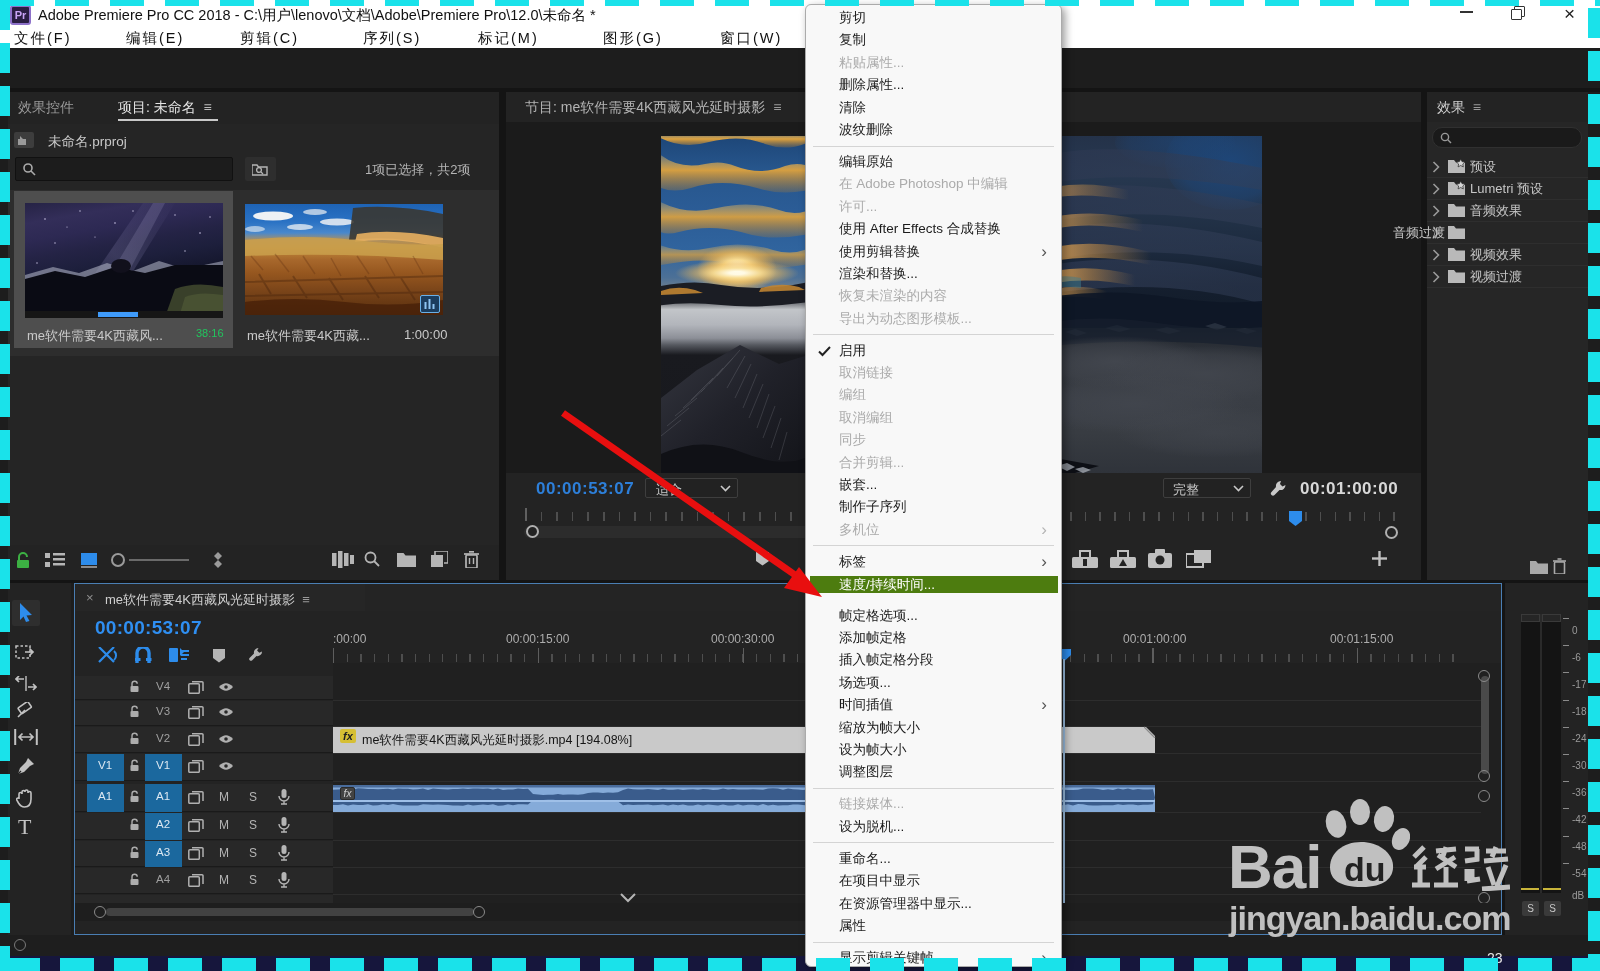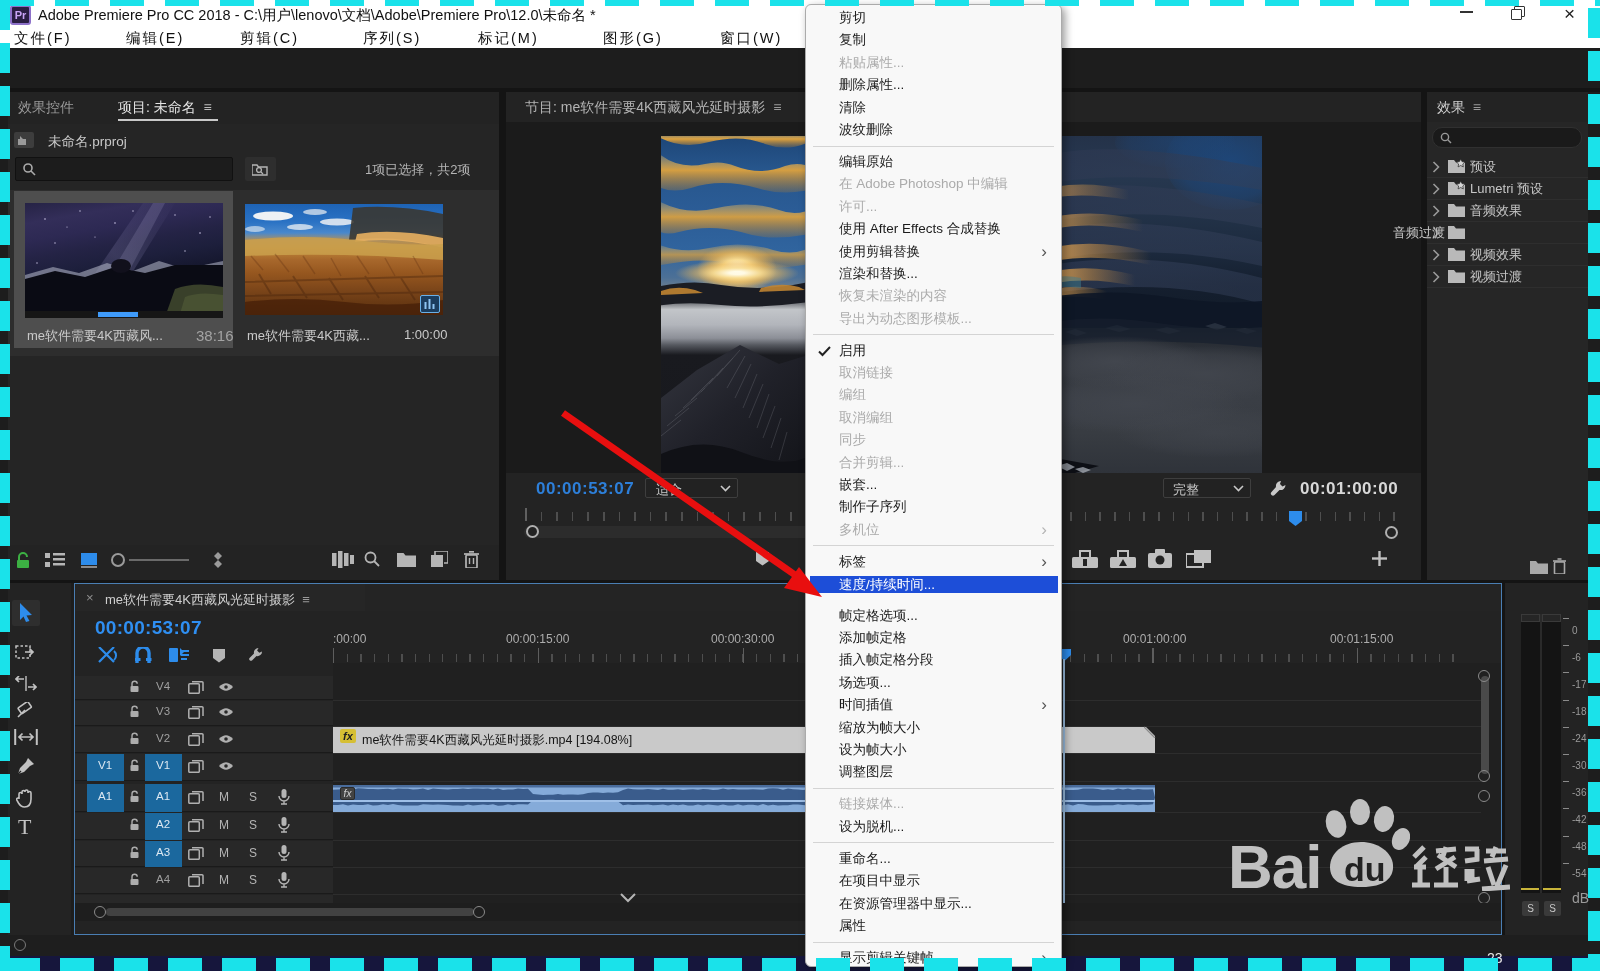--- a/index.html
+++ b/index.html
@@ -8,21 +8,21 @@
 .dashv{background:repeating-linear-gradient(to bottom,#1ae2ea 0 30px,transparent 30px 43px);}
 .dashh{background:repeating-linear-gradient(to right,#1ae2ea 0 34px,transparent 34px 55px);}
 
 #cmenu{position:absolute;left:805px;top:4px;width:257px;height:963px;background:#f8f8f8;border:1px solid #ababab;border-radius:6px;box-shadow:3px 3px 8px rgba(0,0,0,.4);padding-top:2px;}
 .mi{position:relative;height:22.4px;line-height:22.4px;font-size:13.5px;color:#1b1b1b;padding-left:33px;white-space:nowrap;}
 .mi.dis{color:#ababab;}
 .msep{height:1px;background:#d4d4d4;margin:4.3px 7px;}
 .mi .arr{position:absolute;right:14px;top:0;font-size:17px;color:#555;}
 .mi.dis .arr{color:#b5b5b5;}
 .mi .chk{position:absolute;left:12px;top:6px;}
-.mi.hl{background:#1d4ed8;color:#fff;margin:0 3px 0 4px;padding-left:29px;height:17px;line-height:17px;margin-top:2.5px;margin-bottom:12px;}
+.mi.hl{background:#4d7c0f;color:#fff;margin:0 3px 0 4px;padding-left:29px;height:17px;line-height:17px;margin-top:2.5px;margin-bottom:12px;}
 </style></head>
 <body>
 <div id="stage">
 
 <div class="abs" id="titlebar" style="left:0;top:0;width:1600px;height:48px;background:#fff;"></div>
 <div class="abs" style="left:10px;top:5px;width:21px;height:20px;background:#2a1e42;border:2px solid #8d71c9;border-radius:3px;color:#c9a4f5;font-size:11px;font-weight:bold;line-height:16px;text-align:center;">Pr</div>
 <div class="abs" style="left:38px;top:6px;font-size:14.5px;color:#111;white-space:nowrap;">Adobe Premiere Pro CC 2018 - C:\用户\lenovo\文档\Adobe\Premiere Pro\12.0\未命名 *</div>
 <div class="abs" style="left:1460px;top:11px;width:13px;height:2px;background:#333;"></div>
 <div class="abs" style="left:1514px;top:6px;width:11px;height:11px;border:1.5px solid #333;border-radius:1px;"></div>
 <div class="abs" style="left:1511px;top:9px;width:11px;height:11px;border:1.5px solid #333;background:#fff;border-radius:1px;"></div>
@@ -96,21 +96,21 @@
         </g>
 <path d="M0 72 L28 64 L54 70 L82 60 L108 68 L134 58 L160 66 L198 58 V76 L0 80 z" fill="#b8bccc" opacity=".55"></path>
 <path d="M0 76 L30 68 L60 74 L90 64 L120 70 L150 62 L198 62 V114 H0 z" fill="#0a0b14"></path>
 <path d="M150 86 Q170 78 198 84 V114 H140 z" fill="#39402a"></path>
 <path d="M160 94 q14 -6 38 -2 v22 h-44 z" fill="#4c5534" opacity=".8"></path>
 <ellipse cx="96" cy="63" rx="10" ry="7" fill="#11101c"></ellipse>
 </svg></div>
 <div class="abs" style="left:25px;top:311px;width:198px;height:7px;background:#161616;"></div>
 <div class="abs" style="left:98px;top:312px;width:40px;height:5px;background:#3f9bfa;"></div>
 <div class="abs" style="left:27px;top:327px;width:150px;font-size:13px;color:#c9c9c9;white-space:nowrap;overflow:hidden;">me软件需要4K西藏风...</div>
-<div class="abs" style="left:196px;top:327px;font-size:15px;color:#a3a3a3;">38:16</div>
+<div class="abs" style="left:196px;top:327px;font-size:11px;color:#22c55e;">38:16</div>
 
 <div class="abs" id="thumb2" style="left:245px;top:204px;width:198px;height:111px;background:linear-gradient(180deg,#1e63b5 0%,#2a72c4 16%,#4988cc 26%,#b0905c 33%,#c08a3a 40%,#a8682c 50%,#96571f 62%,#7e471a 76%,#6a3a14 88%,#59300f 100%);overflow:hidden;">
 <svg width="198" height="111" viewBox="0 0 198 111">
 <g fill="#eef1f4">
           <ellipse cx="28" cy="12" rx="20" ry="4.5"></ellipse>
           <ellipse cx="92" cy="18" rx="17" ry="3.5" opacity=".85"></ellipse>
           <ellipse cx="55" cy="23" rx="13" ry="3" opacity=".75"></ellipse>
           <ellipse cx="10" cy="25" rx="10" ry="3" opacity=".6"></ellipse>
           <ellipse cx="70" cy="8" rx="12" ry="3" opacity=".7"></ellipse>
         </g>
@@ -632,21 +632,21 @@
 <div class="abs" style="left:1572px;top:625px;font-size:10px;color:#9a9a9a;">0</div>
 <div class="abs" style="left:1572px;top:652px;font-size:10px;color:#9a9a9a;">-6</div>
 <div class="abs" style="left:1572px;top:679px;font-size:10px;color:#9a9a9a;">-17</div>
 <div class="abs" style="left:1572px;top:706px;font-size:10px;color:#9a9a9a;">-18</div>
 <div class="abs" style="left:1572px;top:733px;font-size:10px;color:#9a9a9a;">-24</div>
 <div class="abs" style="left:1572px;top:760px;font-size:10px;color:#9a9a9a;">-30</div>
 <div class="abs" style="left:1572px;top:787px;font-size:10px;color:#9a9a9a;">-36</div>
 <div class="abs" style="left:1572px;top:814px;font-size:10px;color:#9a9a9a;">-42</div>
 <div class="abs" style="left:1572px;top:841px;font-size:10px;color:#9a9a9a;">-48</div>
 <div class="abs" style="left:1572px;top:868px;font-size:10px;color:#9a9a9a;">-54</div>
-<div class="abs" style="left:1572px;top:890px;font-size:14px;color:#9a9a9a;">dB</div>
+<div class="abs" style="left:1572px;top:890px;font-size:10px;color:#9a9a9a;">dB</div>
 <div class="abs" style="left:1563px;top:618px;width:6px;height:272px;background:repeating-linear-gradient(to bottom,#8a8a8a 0 1px,transparent 1px 27.2px);"></div>
 <div class="abs" style="left:1522px;top:901px;width:17px;height:15px;background:#3a3a3a;border-radius:2px;font-size:10px;color:#c8c8c8;text-align:center;line-height:15px;">S</div>
 <div class="abs" style="left:1544px;top:901px;width:17px;height:15px;background:#3a3a3a;border-radius:2px;font-size:10px;color:#c8c8c8;text-align:center;line-height:15px;">S</div>
 <div class="abs" style="left:1228px;top:836px;font-size:62px;line-height:62px;font-weight:bold;color:#c0c0c0;letter-spacing:-1px;">Bai</div>
 <svg class="abs" style="left:1322px;top:799px;" width="88" height="94" viewBox="0 0 88 94">
 <g fill="#c0c0c0">
 <ellipse cx="14" cy="25" rx="10" ry="14" transform="rotate(-16 14 25)"></ellipse>
 <ellipse cx="38" cy="13" rx="10" ry="13"></ellipse>
 <ellipse cx="62" cy="20" rx="10" ry="13" transform="rotate(12 62 20)"></ellipse>
 <ellipse cx="79" cy="40" rx="8.5" ry="11.5" transform="rotate(26 79 40)"></ellipse>
@@ -657,20 +657,21 @@
 
 
 <svg class="abs" style="left:1410px;top:845px;" width="100" height="46" viewBox="0 0 100 46">
 <g stroke="#c0c0c0" stroke-width="5" fill="none">
 <path d="M14 2 L4 12 M16 12 L6 22 M4 22 L16 22 M10 22 L10 38 M2 40 L20 40"></path>
 <path d="M26 6 L46 4 M36 2 L32 14 M28 10 L46 22 M45 12 L26 24 M36 22 L36 38 M24 40 L48 40"></path>
 <path d="M55 4 L69 4 M67 4 L67 16 M55 16 L69 14 M57 24 L57 36 M57 36 L70 34 M62 24 L62 34"></path>
 <path d="M76 6 L96 6 M86 2 L82 12 M74 16 L98 14 M78 22 L84 40 M96 20 L86 44 M72 44 L100 42"></path>
 </g>
     </svg>
+<div class="abs" style="left:1229px;top:896px;font-size:34px;line-height:44px;font-weight:bold;color:#c0c0c0;letter-spacing:-1px;">jingyan.baidu.com</div>
 <div id="cmenu">
       <div class="mi"><span>剪切</span></div>
       <div class="mi"><span>复制</span></div>
       <div class="mi dis"><span>粘贴属性...</span></div>
       <div class="mi"><span>删除属性...</span></div>
       <div class="mi"><span>清除</span></div>
       <div class="mi"><span>波纹删除</span></div>
       <div class="msep"></div>
       <div class="mi"><span>编辑原始</span></div>
       <div class="mi dis"><span>在 Adobe Photoshop 中编辑</span></div>

